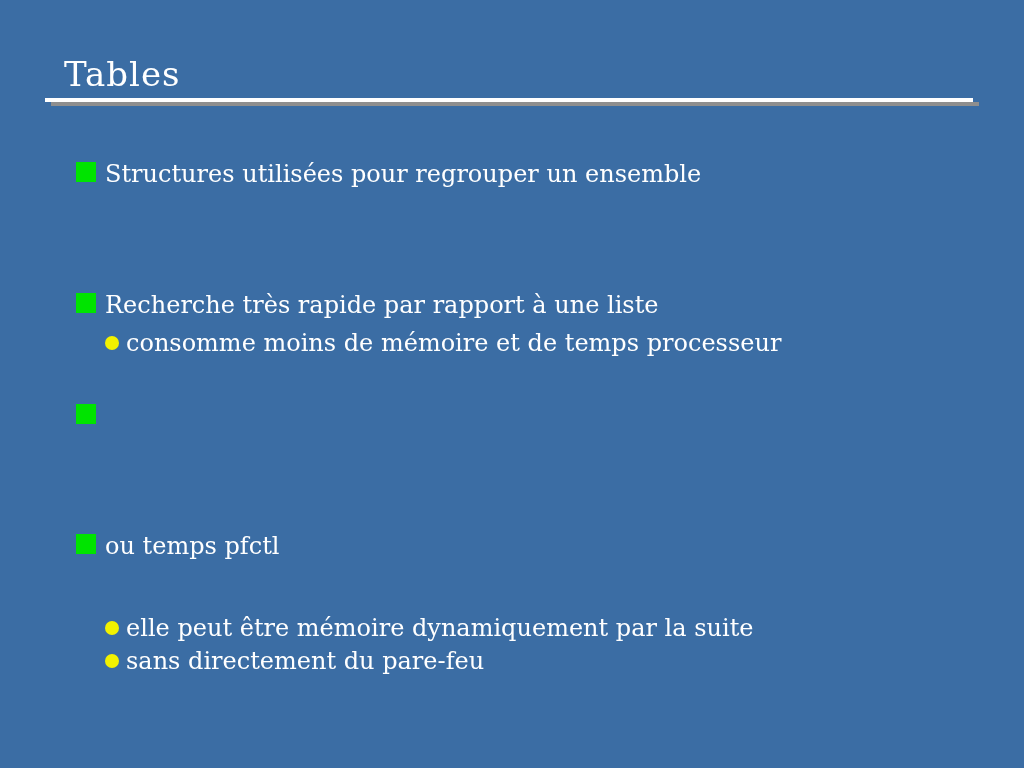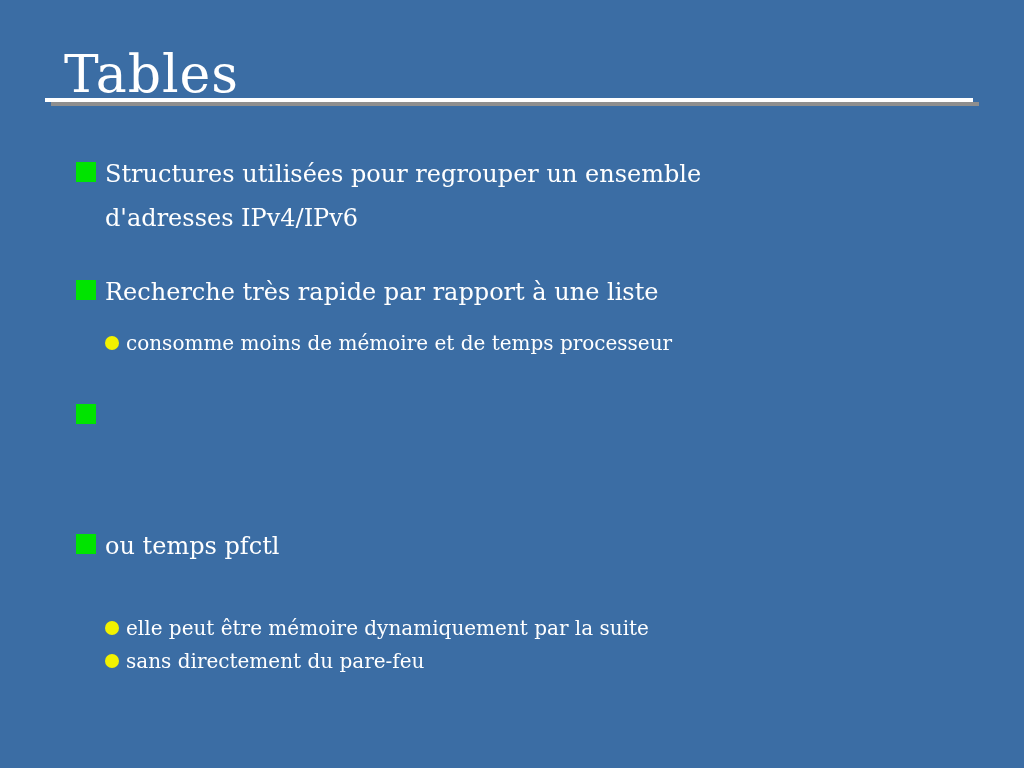--- a/index.html
+++ b/index.html
@@ -19,21 +19,21 @@
   body {
     position: relative;
     background: var(--background, #3b6da4);
     font-family: "DejaVu Serif", "Liberation Serif", serif;
     color: var(--text, #ffffff);
   }
   .slide-title {
     position: absolute;
     left: 64px;
     top: 48px;
-    font-size: 52px;
+    font-size: 34px;
     line-height: 52px;
     font-weight: normal;
     letter-spacing: 1px;
     color: var(--text, #ffffff);
   }
   .title-rule {
     position: absolute;
     left: 45px;
     top: 98px;
     width: 928px;
@@ -56,21 +56,21 @@
   }
   .row .txt {
     font-size: 24px;
     line-height: 44px;
     white-space: nowrap;
   }
   .row.l2 {
     left: 105px;
   }
   .row.l2 .txt {
-    font-size: 20px;
+    font-size: 24px;
     line-height: 33px;
   }
   .sq {
     flex: 0 0 auto;
     width: 20px;
     height: 20px;
     margin: 10px 9px 0 0;
     background: var(--bullet-green, #00e400);
   }
   .dot {
@@ -86,25 +86,24 @@
 <body>
 
 <h1 class="slide-title">Tables</h1>
 <div class="title-rule-shadow"></div>
 <div class="title-rule"></div>
 
 <div class="row l1" style="top:152px">
   <span class="sq"></span>
   <div class="txt">
     <div>Structures utilisées pour regrouper un ensemble</div>
-    <div>d'adresses IPv4/IPv6</div>
   </div>
 </div>
 
-<div class="row l1" style="top:270px">
+<div class="row l1" style="top:283px">
   <span class="sq"></span>
   <div class="txt">
     <div>Recherche très rapide par rapport à une liste</div>
   </div>
 </div>
 
 <div class="row l2" style="top:327px">
   <span class="dot"></span>
   <div class="txt">
     <div>consomme moins de mémoire et de temps processeur</div>

